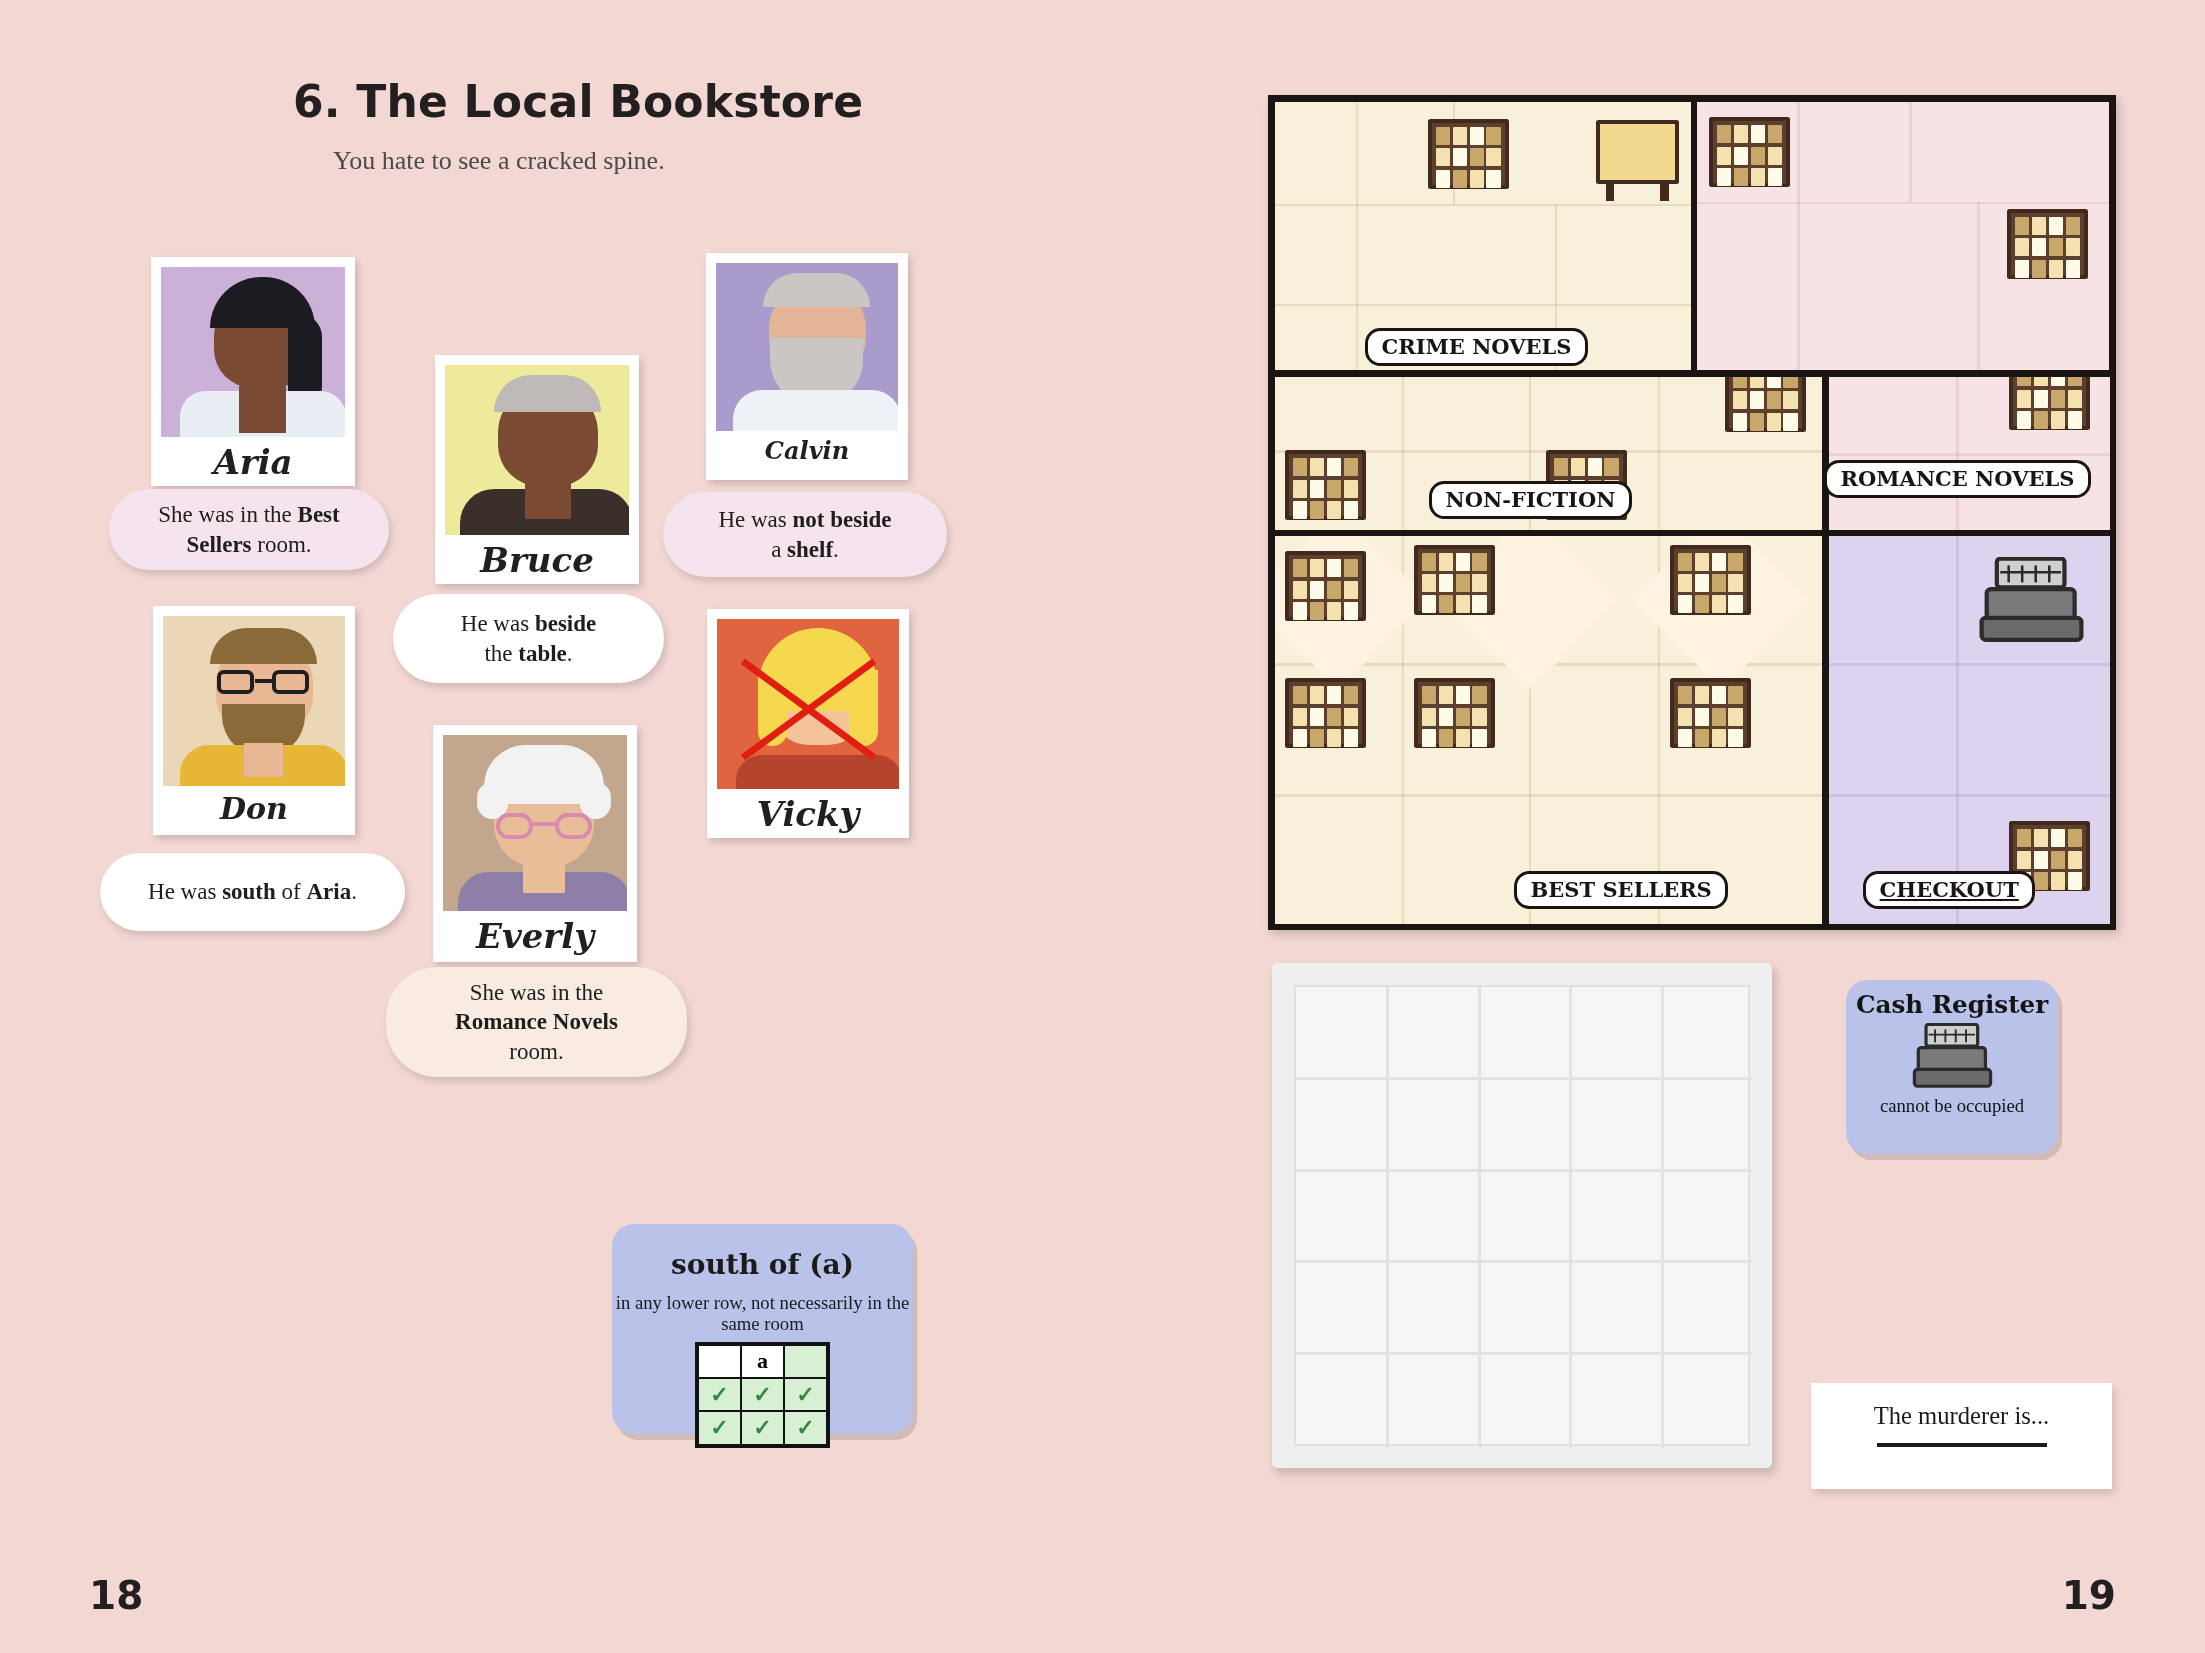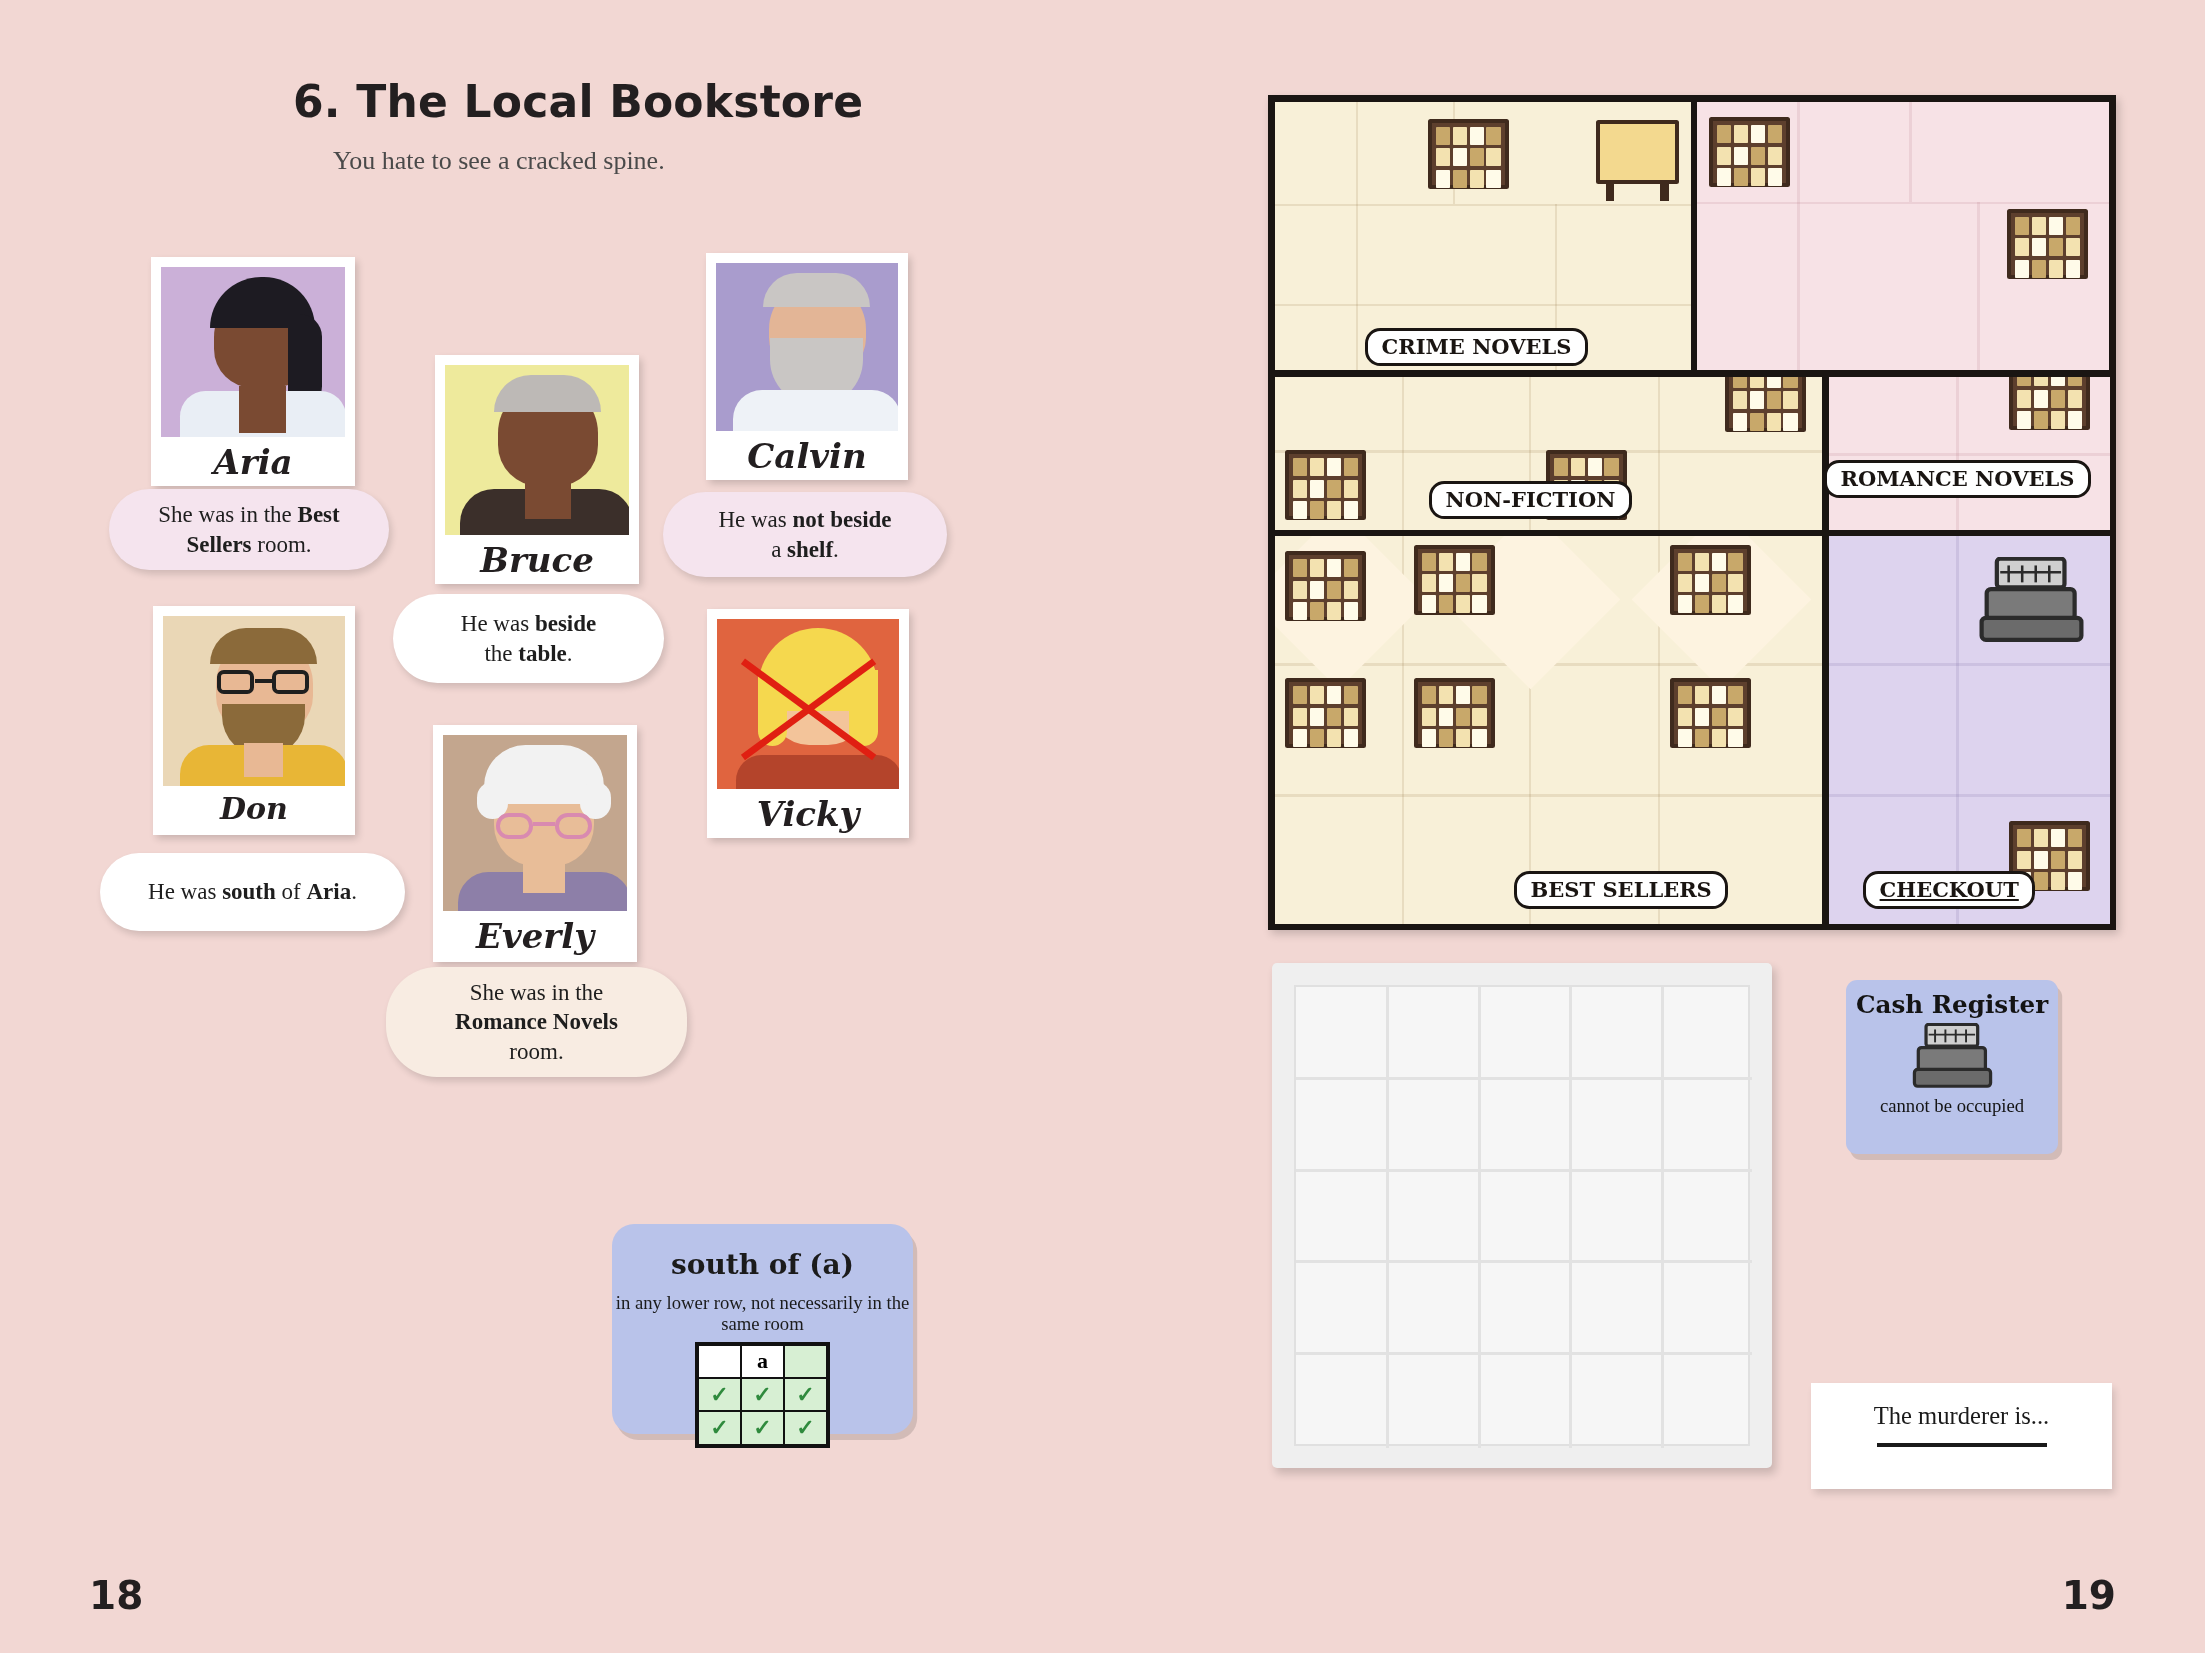--- a/index.html
+++ b/index.html
@@ -123,21 +123,21 @@
   .gridcard{
     position:absolute;left:1272px;top:963px;width:500px;height:505px;
     background:#efefef;border-radius:5.1px;
     box-shadow:3.4px 5.1px 8.5px rgba(0,0,0,.16);
   }
   .gridinner{position:absolute;left:22px;top:22px;width:456px;height:461px;background:#f6f6f6;border:2.5px solid #e0e0e0;box-sizing:border-box;}
   .gline{position:absolute;background:#e2e2e2;}
 
   .cashcard{
     position:absolute;left:1846px;top:980px;width:212px;height:174px;
-    background:#b9c3ea;border-radius:11px;box-shadow:4.2px 6px 0 rgba(0,0,0,.13);
+    background:#b9c3ea;border-radius:21px;box-shadow:4.2px 6px 0 rgba(0,0,0,.13);
     text-align:center;box-sizing:border-box;padding-top:10.2px;
   }
   .cashcard h4{margin:0;font-size:24.6px;font-weight:bold;font-family:"DejaVu Serif",serif;color:#141414;}
   .cashcard p{margin:0;font-size:18.7px;color:#141414;}
 
   .murderer{
     position:absolute;left:1811px;top:1383px;width:301px;height:106px;
     background:#fff;box-shadow:3.4px 5.1px 7.6px rgba(0,0,0,.14);
     text-align:center;box-sizing:border-box;padding-top:18.7px;
   }
@@ -179,21 +179,21 @@
     <span><span class="t">He was <b>beside</b><br>the <b>table</b>.</span></span>
   </div>
 
   <div class="polaroid" style="left:706px;top:253px;width:202px;height:227px;">
     <div class="portrait" style="height:168px;background:#a99ccd;">
       <div style="position:absolute;left:53px;top:18.7px;width:97px;height:93px;background:#e3b596;border-radius:47px 47px 37px 37px;"></div>
       <div style="position:absolute;left:47px;top:10.2px;width:107px;height:34px;background:#c9c6c4;border-radius:53px 53px 0 0;"></div>
       <div style="position:absolute;left:54px;top:75px;width:93px;height:68px;background:#c9c6c4;border-radius:0 0 47px 47px;"></div>
       <div style="position:absolute;left:17px;top:127px;width:168px;height:56px;background:#eef2f7;border-radius:29px 29px 0 0;"></div>
     </div>
-    <div class="pname" style="font-size:34px;padding:7.6px 0 10.2px;">Calvin</div>
+    <div class="pname" style="font-size:24px;padding:7.6px 0 10.2px;">Calvin</div>
   </div>
   <div class="bubble b-pink" style="left:663px;top:492px;width:284px;height:85px;">
     <span><span class="t">He was <b>not beside</b><br>a <b>shelf</b>.</span></span>
   </div>
 
   <div class="polaroid" style="left:153px;top:606px;width:202px;height:229px;">
     <div class="portrait" style="height:170px;background:#ead7b6;">
       <div style="position:absolute;left:53px;top:20.4px;width:97px;height:98px;background:#e8b894;border-radius:47px 47px 39px 39px;"></div>
       <div style="position:absolute;left:47px;top:12px;width:107px;height:36px;background:#8b6a3a;border-radius:53px 53px 0 0;"></div>
       <div style="position:absolute;left:59px;top:88px;width:83px;height:53px;background:#8b6a3a;border-radius:0 0 42px 42px;"></div>

